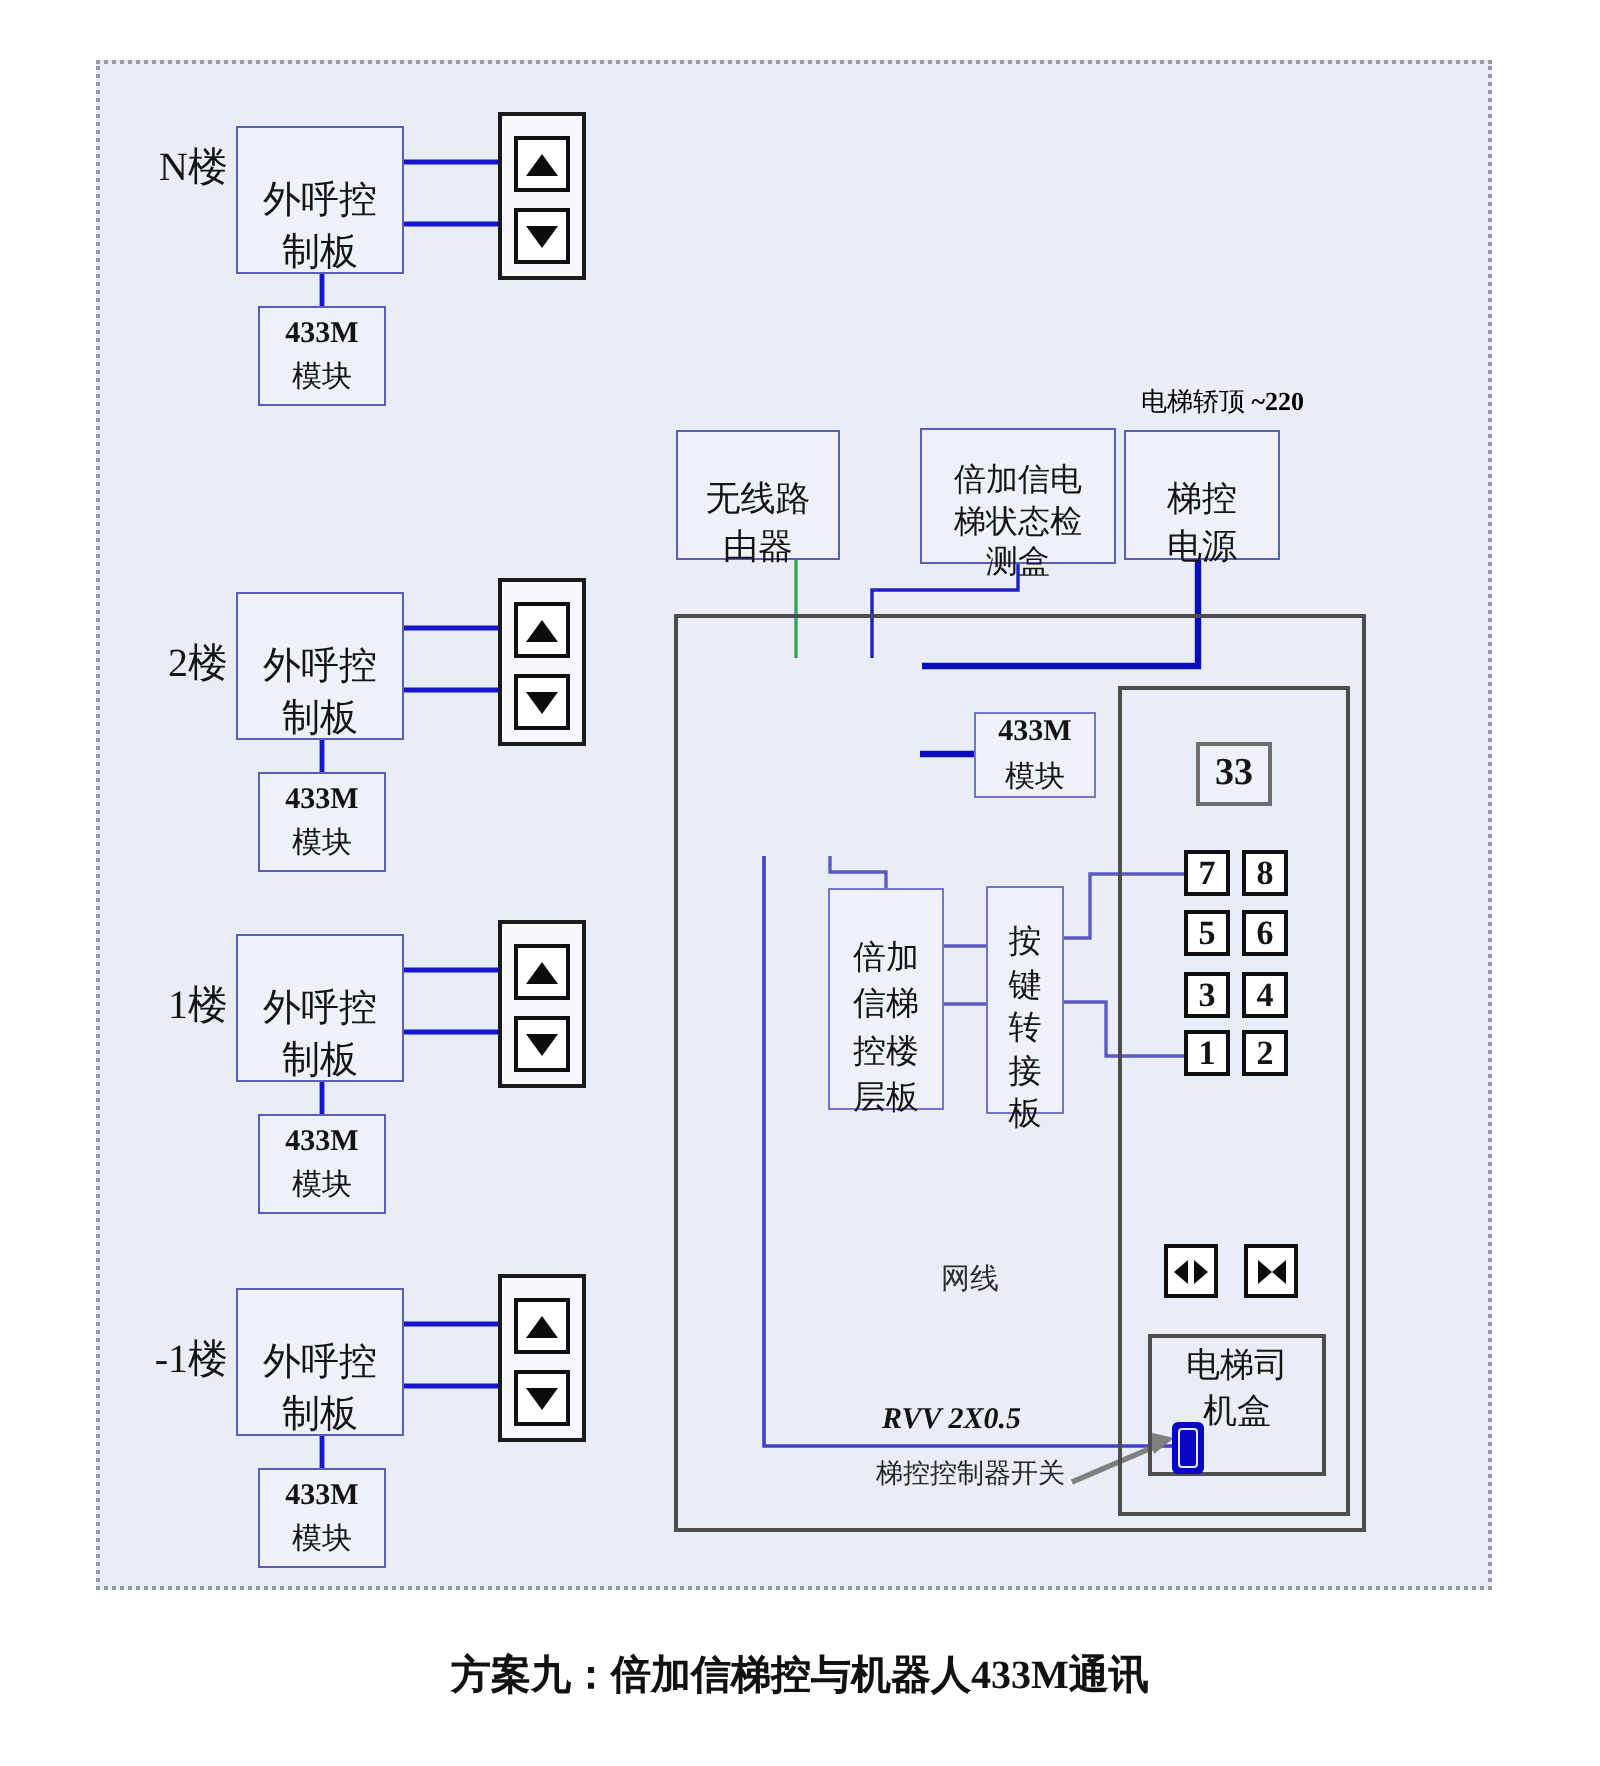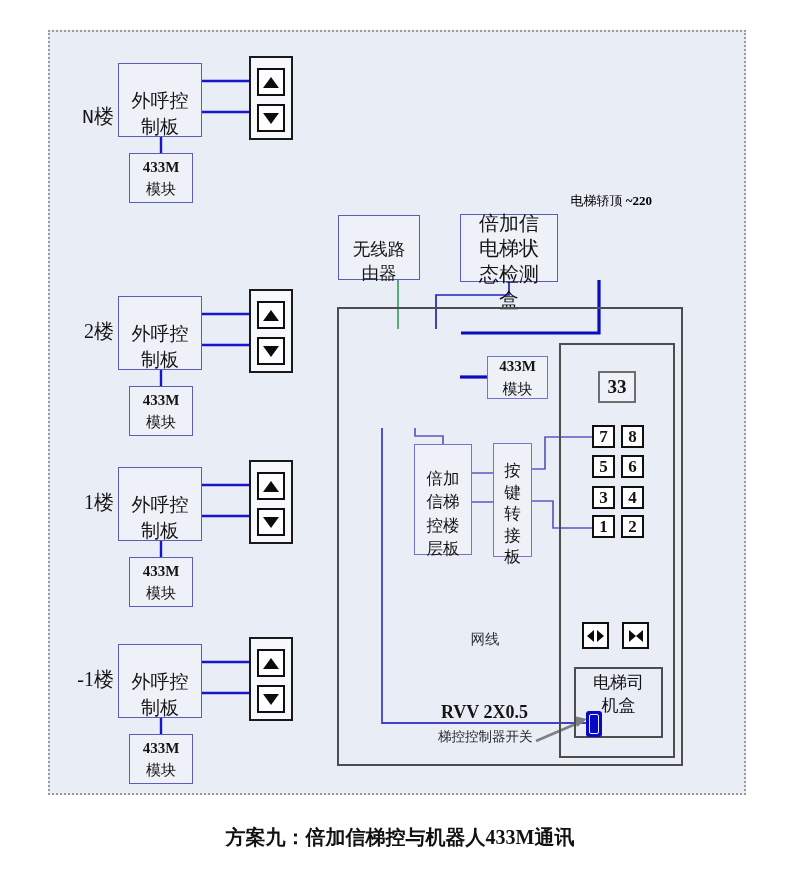--- a/index.html
+++ b/index.html
@@ -30,21 +30,21 @@
            display:flex;align-items:center;justify-content:center;}
   .tl{width:0;height:0;border-top:6px solid transparent;border-bottom:6px solid transparent;border-right:7px solid #0c0c0c;}
   .tr{width:0;height:0;border-top:6px solid transparent;border-bottom:6px solid transparent;border-left:7px solid #0c0c0c;}
   .gap2{width:3px;height:1px;}
   
   .floorlabel{font-size:20px;text-align:right;}
   .title{font-size:27px;letter-spacing:1px;text-align:center;}
   .note{font-size:13px;text-align:right;color:#000000;}
   .note b{font-weight:bold;}
   .netlabel{font-size:14.5px;color:#2e2e2e;text-align:center;}
-  .rvv{font-size:18px;font-weight:bold;}
+  .rvv{font-size:15px;font-weight:bold;font-style:italic;}
   .swlabel{font-size:13.5px;color:#262626;}
   .caption{left:0;top:824px;width:800px;text-align:center;font-size:20px;font-weight:bold;color:#111;}
   .modtxt{line-height:1.5;}
   .modtxt .l1{font-weight:bold;}
   
   .switch{background:#0808c6;border-radius:3px;}
   .switch .inner{position:absolute;left:3px;top:3px;right:3px;bottom:3px;border:1.5px solid #e8ecf5;border-radius:2px;}
   svg.lines{left:0;top:0;pointer-events:none;}
 </style>
 </head>
@@ -79,21 +79,21 @@
     <path d="M532 469 H545 V437 H592" stroke="#5a5ac4" stroke-width="1.7" fill="none"></path>
     <path d="M532 501 H553 V528 H592" stroke="#5a5ac4" stroke-width="1.7" fill="none"></path>
 
     <path d="M382 428 V723 H586" stroke="#4040c8" stroke-width="1.8" fill="none"></path>
 
     <path d="M536 741 L578 723" stroke="#808080" stroke-width="2.6" fill="none"></path>
     <polygon points="587,719 574,716 577,727" fill="#808080"></polygon>
   </svg>
 
   <div class="abs" style="left:0;top:63px;width:320px;height:150px;">
-    <div class="abs floorlabel" style="left:52px;top:40px;width:62px;font-family:Liberation Mono, monospace;">N楼</div>
+    <div class="abs floorlabel" style="left:52px;top:7px;width:62px;">N楼</div>
     <div class="abs pbox" style="left:118px;top:0;width:84px;height:74px;font-size:19px;">
       <span class="wrap" style="width:60px;">外呼控制板</span>
     </div>
     <div class="abs pbox" style="left:129px;top:90px;width:64px;height:50px;font-size:15px;">
       <span class="modtxt"><span class="l1">433M</span><br><span>模块</span></span>
     </div>
     <div class="abs hallpanel" style="left:249px;top:-7px;width:44px;height:84px;"></div>
     <div class="abs hallbtn" style="left:257px;top:5px;width:28px;height:28px;">
         <span class="tri-up"></span>
       </div>
@@ -155,24 +155,27 @@
 
 
   <div class="abs note" style="left:540px;top:192px;width:112px;">
     <span>电梯轿顶 </span><b>~220</b>
   </div>
 
   <div class="abs pbox" style="left:338px;top:215px;width:82px;height:65px;font-size:17.5px;">
     <span class="wrap" style="width:56px;">无线路由器</span>
   </div>
 
-  <div class="abs pbox" style="left:460px;top:214px;width:98px;height:68px;font-size:20px;">
+  <div class="abs pbox" style="left:460px;top:214px;width:98px;height:68px;font-size:16px;">
     <span class="wrap" style="width:68px;line-height:1.28;">倍加信电梯状态检测盒</span>
   </div>
 
+  <div class="abs pbox" style="left:562px;top:215px;width:78px;height:65px;font-size:17.5px;">
+    <span class="wrap" style="width:38px;">梯控电源</span>
+  </div>
 
   <div class="abs gbox" style="left:337px;top:307px;width:346px;height:459px;"></div>
 
 
   <div class="abs pbox lite" style="left:487px;top:356px;width:61px;height:43px;font-size:15px;">
     <span class="modtxt"><span class="l1">433M</span><br><span>模块</span></span>
   </div>
 
   <div class="abs pbox lite" style="left:493px;top:443px;width:39px;height:114px;font-size:16.5px;">
     <span class="wrap" style="width:18px;line-height:1.3;">按键转接板</span>

